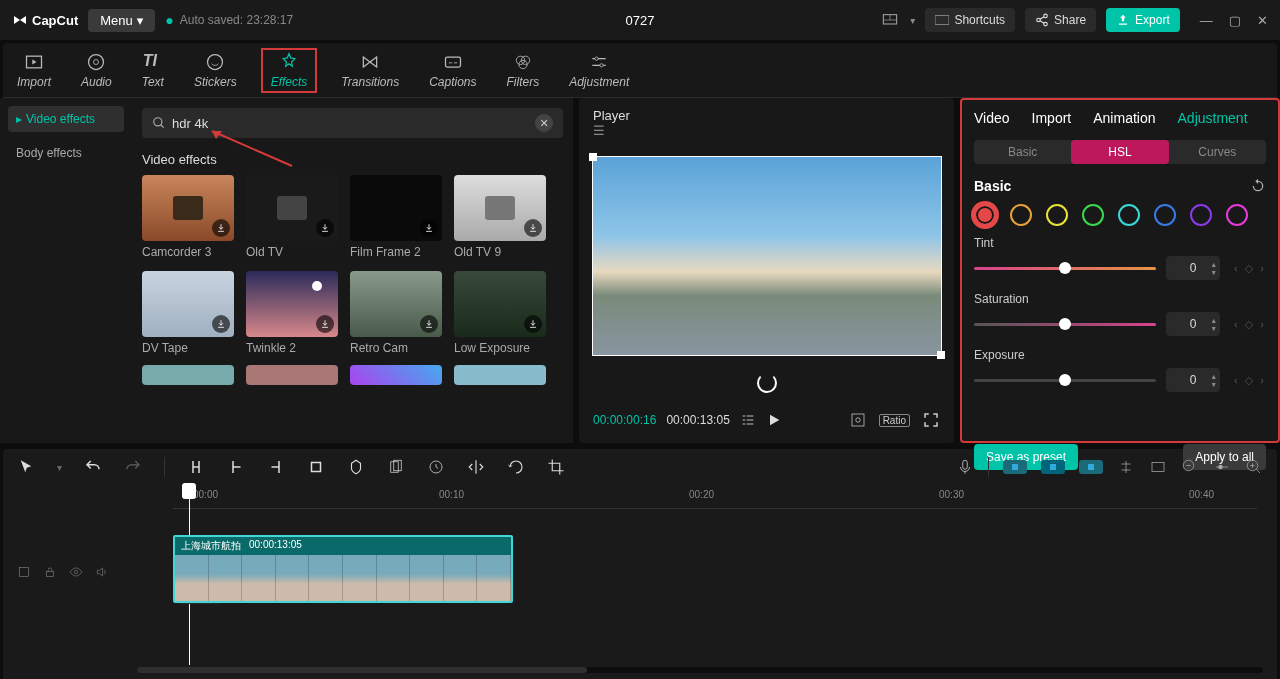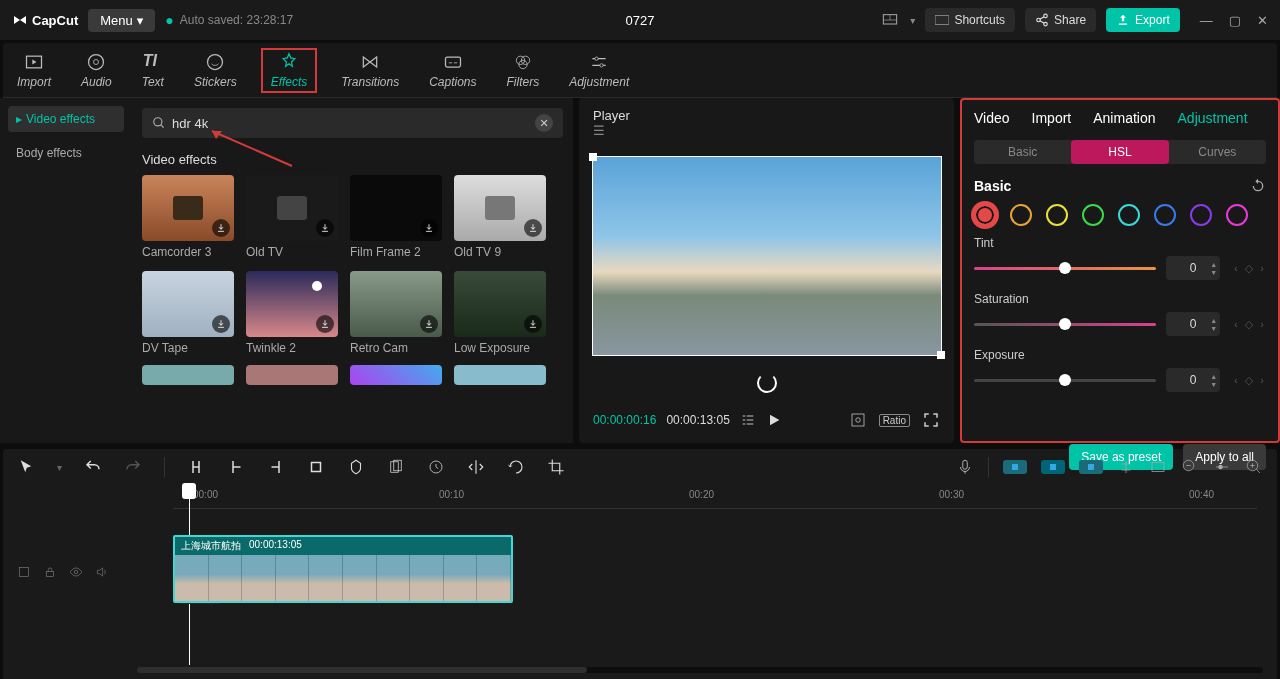--- a/index.html
+++ b/index.html
@@ -72,21 +72,21 @@
 .slider-row { margin-bottom: 12px; }
 .slider-label { color: #ccc; font-size: 12px; margin-bottom: 6px; display: block; }
 .slider-ctrl { display: flex; align-items: center; gap: 10px; }
 .slider-track { flex: 1; height: 3px; background: #444; position: relative; border-radius: 2px; }
 .slider-track.tint { background: linear-gradient(90deg, #d8428b, #e89444); }
 .slider-track.sat { background: linear-gradient(90deg, #555, #d8428b); }
 .slider-thumb { position: absolute; top: 50%; left: 50%; transform: translate(-50%, -50%); width: 12px; height: 12px; background: #fff; border-radius: 50%; }
 .num-box { width: 54px; height: 24px; background: #2a2a2a; border-radius: 4px; display: flex; align-items: center; justify-content: center; color: #ddd; font-size: 12px; position:relative;}
 .spinner { position:absolute; right:3px; display:flex; flex-direction:column; gap:1px; font-size:7px; color:#888; line-height:7px;}
 .nav-arrows { color:#555; font-size:11px; margin-left:4px; letter-spacing:2px;}
-.panel-footer { margin-top: auto; display: flex; justify-content: flex-end; gap: 10px; padding-top: 40px; }
+.panel-footer { margin-top: auto; display: flex; justify-content: space-between; gap: 10px; padding-top: 40px; }
 .pill-btn { padding: 6px 12px; border-radius: 4px; cursor: pointer; font-size: 12px; }
 .pill-btn.teal { background: #00c4a7; color: #fff; }
 .pill-btn.dark { background: #3a3a3a; color: #fff; }
 
 
 .toolbar2 { height: 36px; background: #1a1a1a; display: flex; align-items: center; padding: 0 14px; gap: 22px; color: #aaa; margin: 6px 3px 0 3px; border-radius:4px 4px 0 0;}
 .toolbar2 .sep { width: 1px; height: 20px; background: #333; }
 .toolbar2 svg { width: 18px; height: 18px; cursor: pointer; }
 .toolbar2-right { margin-left: auto; display: flex; gap: 14px; align-items:center;}
 .tiny-icon { width:24px; height:14px; background:#2a2a2a; border-radius:3px; display:flex; align-items:center; justify-content:center;}

